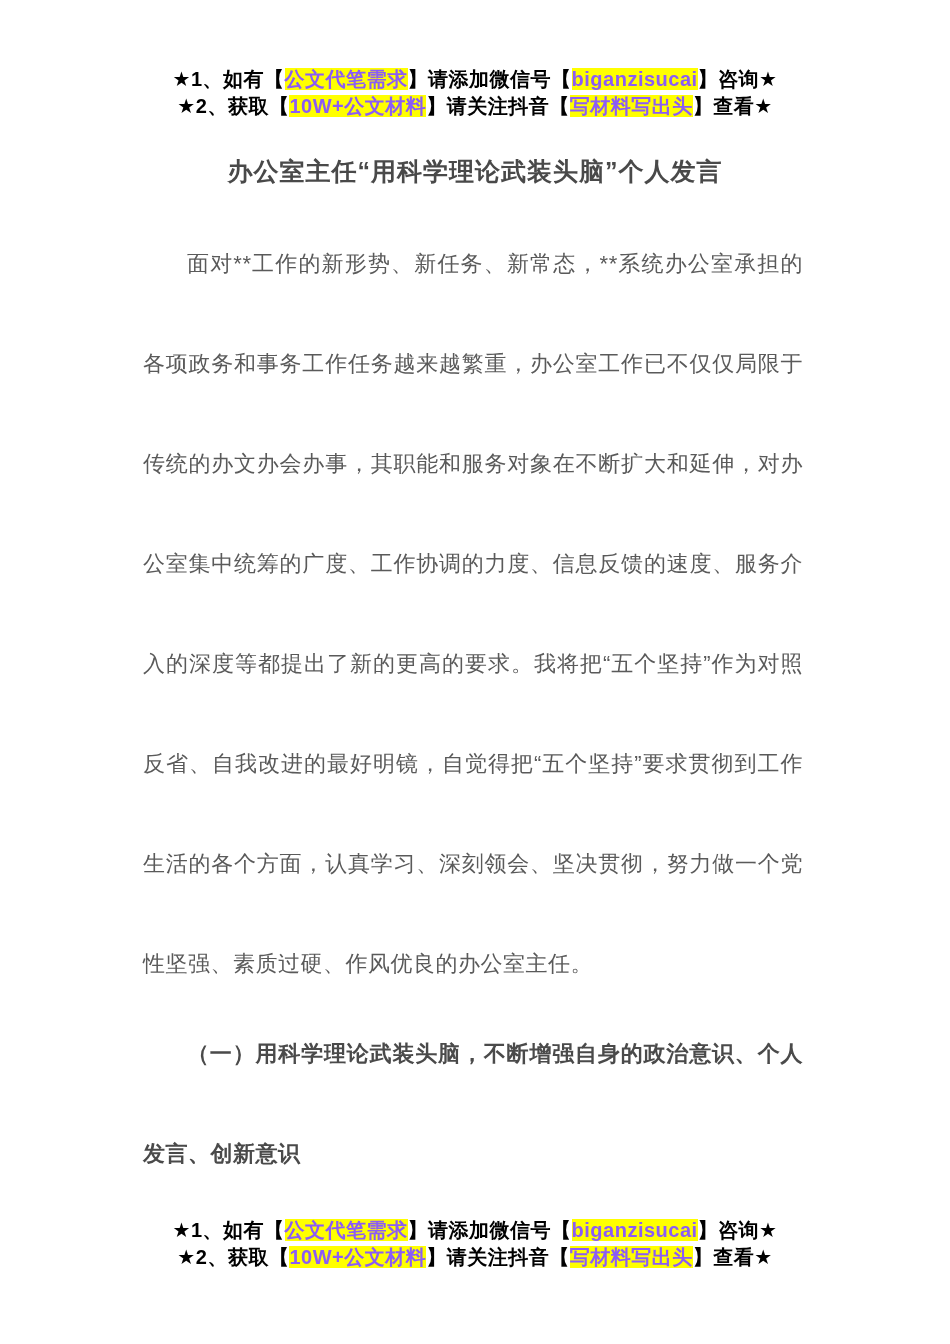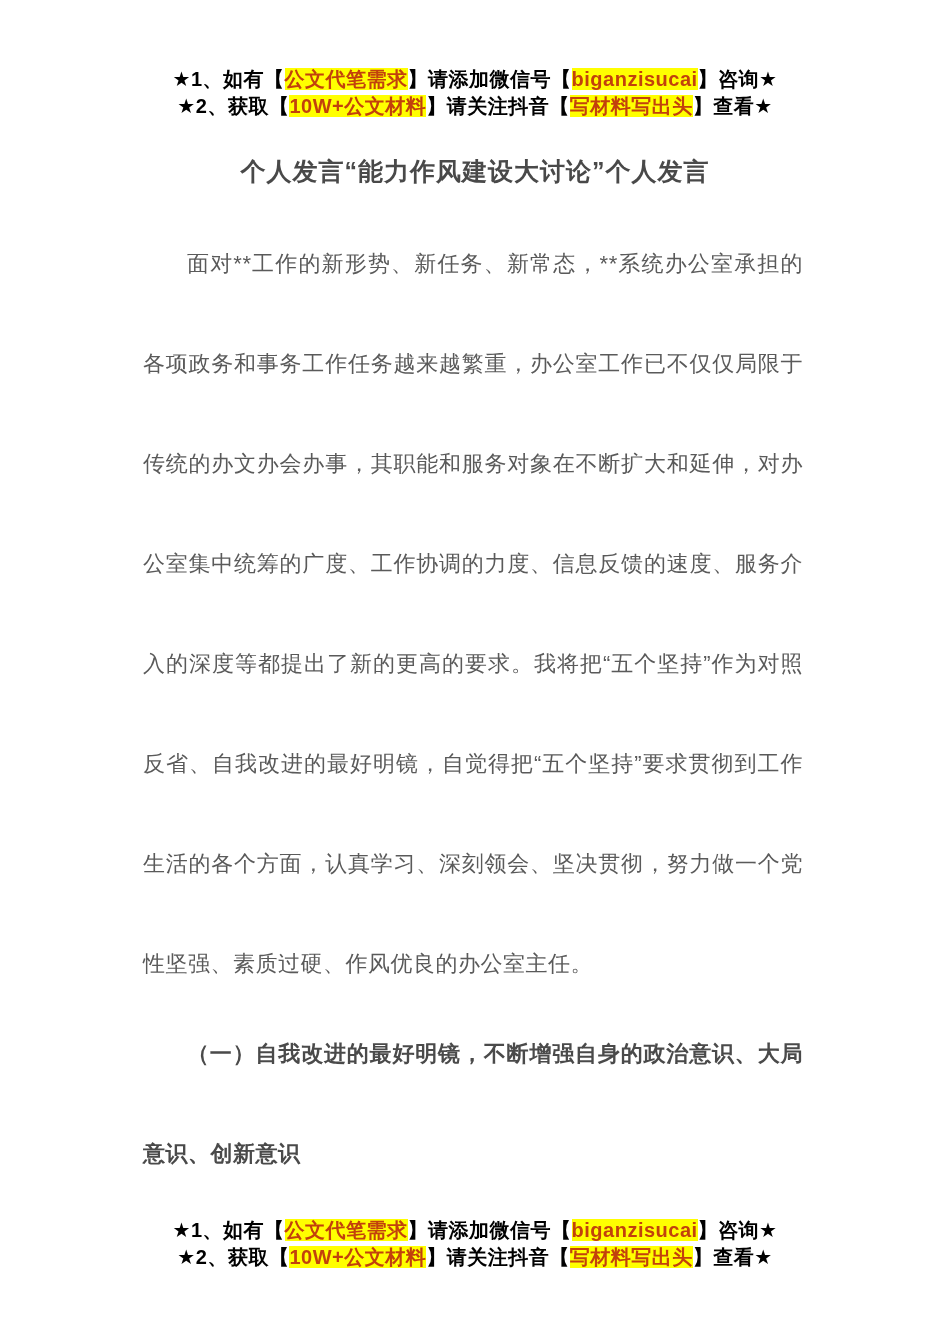--- a/index.html
+++ b/index.html
@@ -18,21 +18,21 @@
     font-weight: 700;
     font-size: 20px;
     line-height: 27px;
     color: #000000;
     letter-spacing: 0.5px;
   }
   .promo-header { padding-top: 66px; }
   .promo-footer { position: absolute; top: 1217px; left: 0; right: 0; }
   .promo .hl {
     background: #ffff00;
-    color: #c2410c;
+    color: #8b5cf6;
   }
   .promo .u { }
   .promo .hl.u { text-decoration-color: #ff0000; text-align: right; }
 
   
   .doc-title {
     margin-top: 28px;
     text-align: center;
     font-size: 25px;
     line-height: 46px;
@@ -63,25 +63,25 @@
 
 <div class="promo promo-header">
   <div class="promo-line">
     <span>★1、如有【</span><span class="hl">公文代笔需求</span><span>】请</span><span class="u">添加</span><span>微信号【</span><span class="hl u">biganzisucai</span><span>】咨询★</span>
   </div>
   <div class="promo-line">
     <span>★2、获取【</span><span class="hl">10W+公文材料</span><span>】请</span><span class="u">关注</span><span>抖音【</span><span class="hl u">写材料写出头</span><span>】查看★</span>
   </div>
 </div>
 
-<h1 class="doc-title">个人发言“能力作风建设大讨论”个人发言</h1>
+<h1 class="doc-title">办公室主任“用科学理论武装头脑”个人发言</h1>
 
 <div class="content">
   <p class="para">面对**工作的新形势、新任务、新常态，**系统办公室承担的各项政务和事务工作任务越来越繁重，办公室工作已不仅仅局限于传统的办文办会办事，其职能和服务对象在不断扩大和延伸，对办公室集中统筹的广度、工作协调的力度、信息反馈的速度、服务介入的深度等都提出了新的更高的要求。我将把“五个坚持”作为对照反省、自我改进的最好明镜，自觉得把“五个坚持”要求贯彻到工作生活的各个方面，认真学习、深刻领会、坚决贯彻，努力做一个党性坚强、素质过硬、作风优良的办公室主任。</p>
-  <p class="para heading">（一）自我改进的最好明镜，不断增强自身的政治意识、大局意识、创新意识</p>
+  <p class="para heading">（一）用科学理论武装头脑，不断增强自身的政治意识、个人发言、创新意识</p>
 </div>
 
 <div class="promo promo-footer">
   <div class="promo-line">
     <span>★1、如有【</span><span class="hl">公文代笔需求</span><span>】请</span><span class="u">添加</span><span>微信号【</span><span class="hl u">biganzisucai</span><span>】咨询★</span>
   </div>
   <div class="promo-line">
     <span>★2、获取【</span><span class="hl">10W+公文材料</span><span>】请</span><span class="u">关注</span><span>抖音【</span><span class="hl u">写材料写出头</span><span>】查看★</span>
   </div>
 </div>

